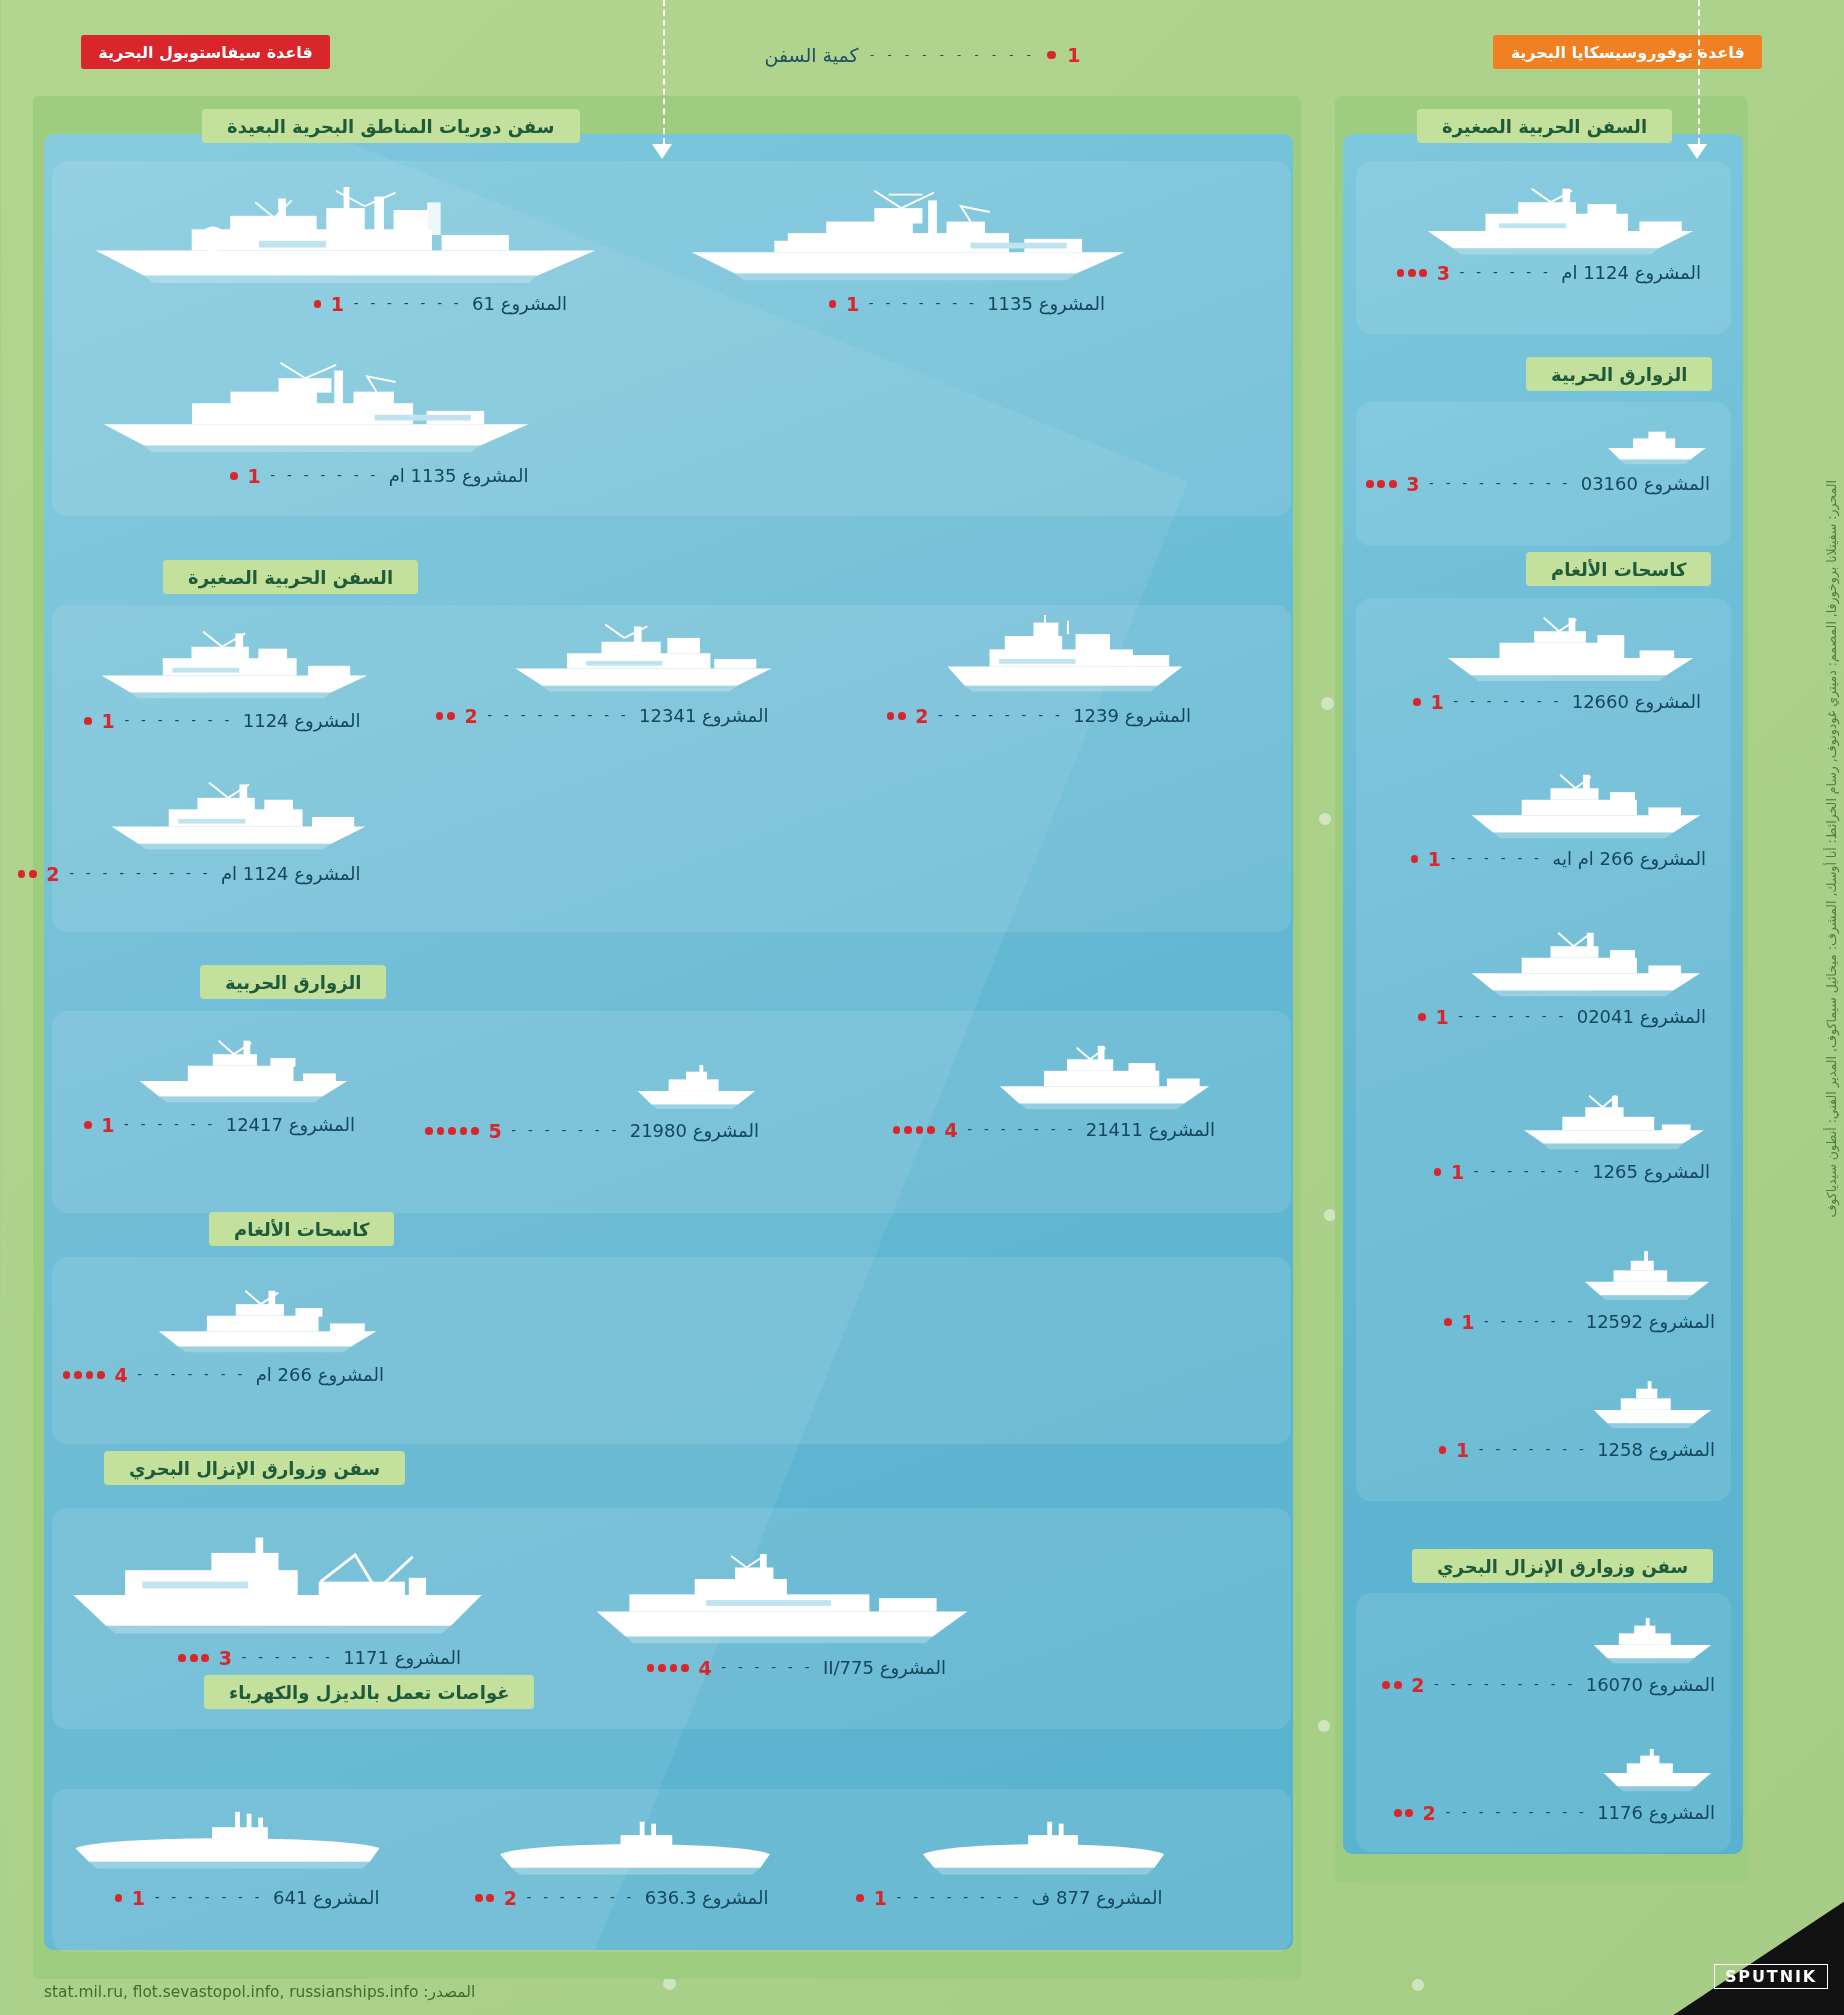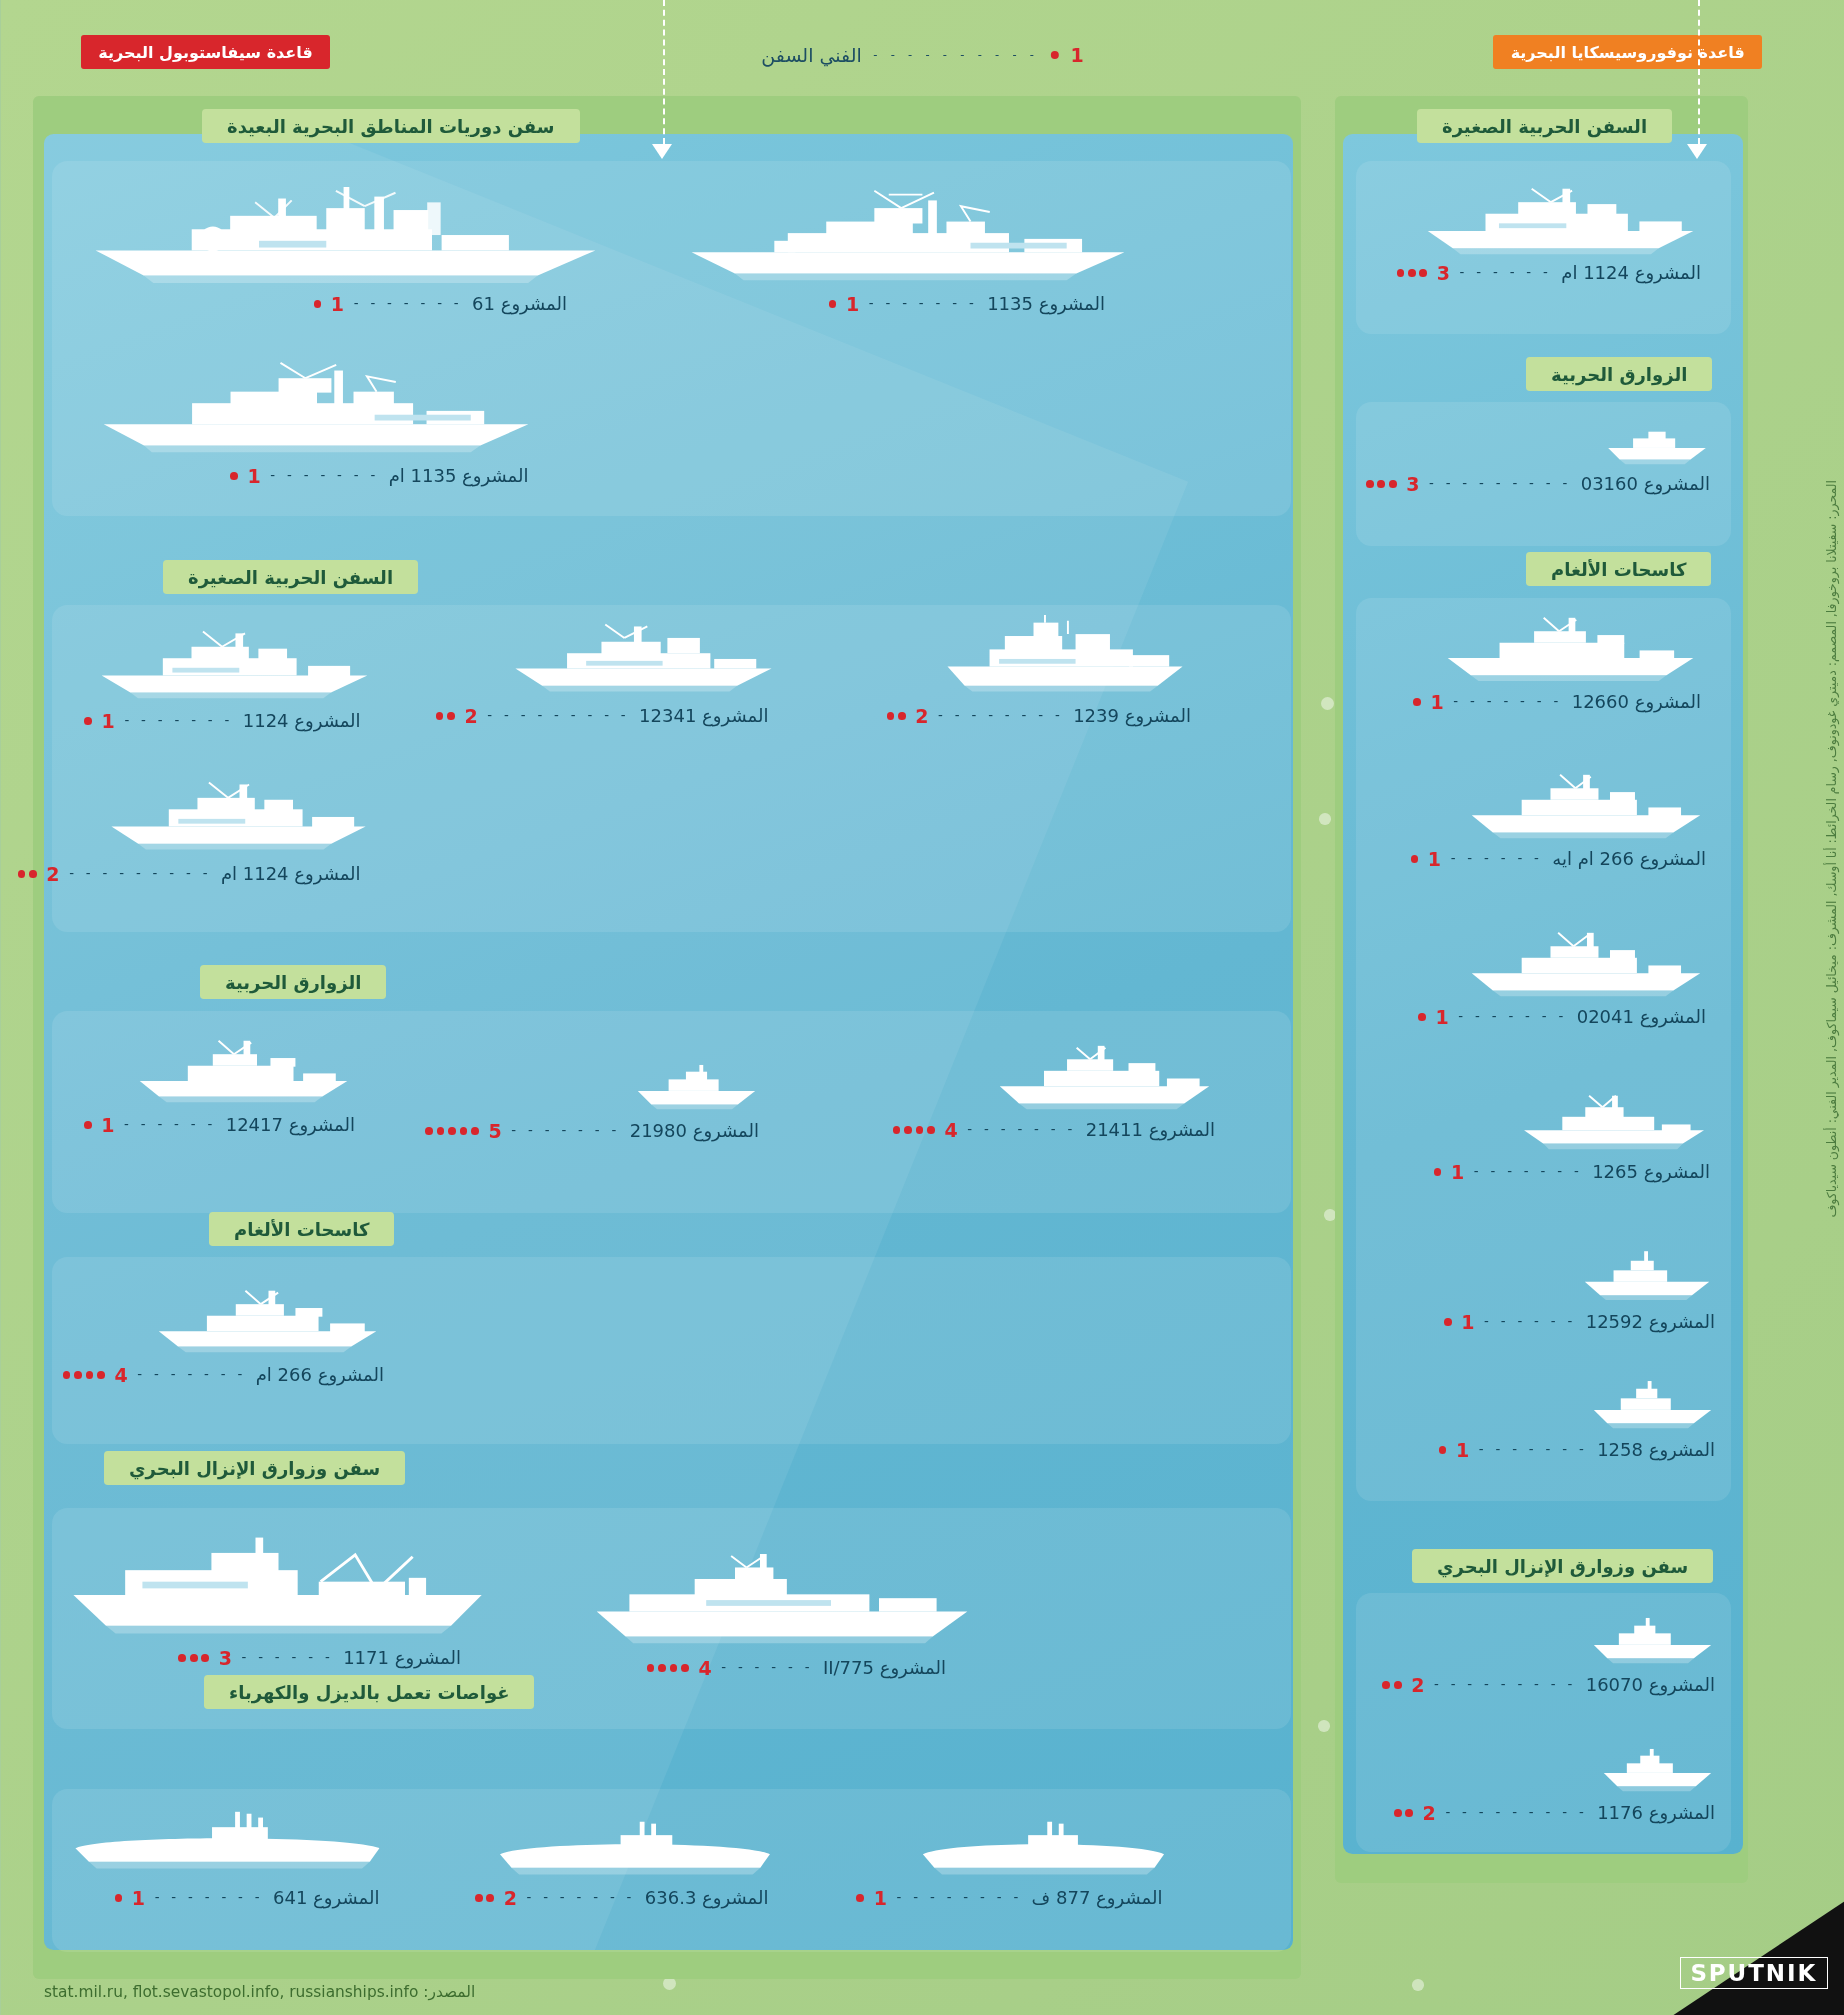--- a/index.html
+++ b/index.html
@@ -126,21 +126,21 @@
 <div class="water-diag"></div>
 <div class="water-right"></div>
 
 <div class="badge badge-red">قاعدة سيفاستوبول البحرية</div>
 <div class="badge badge-orange">قاعدة نوفوروسيسكايا البحرية</div>
 
 <div class="legend">
   <span class="num">1</span>
   <span class="dot-red"></span>
   <span class="dots">- - - - - - - - - -</span>
-  <span>الفني السفن</span>
+  <span>كمية السفن</span>
 </div>
 
 <div class="arrow-line" style="left:663px;top:0;height:144px;"></div>
 <div class="arrow-head" style="left:652px;top:144px;"></div>
 <div class="arrow-line" style="left:1698px;top:0;height:144px;"></div>
 <div class="arrow-head" style="left:1687px;top:144px;"></div>
 
 <div class="panel-box" style="left:52px;top:161px;width:1239px;height:355px;"></div>
 <div class="sec-title" style="left:202px;top:109px;text-align:right;">سفن دوريات المناطق البحرية البعيدة</div>
 
@@ -820,15 +820,15 @@
         <i></i>
       </span>
   </div>
 </div>
 
 <div class="credits">المحرر: سفيتلانا بروخورفا, المصمم: دميتري غودونوف, رسام الخرائط: أنا أوسك, المشرف: ميخائيل سيماكوف, المدير الفني: أنطون سيدياكوف</div>
 <div class="source">المصدر: stat.mil.ru, flot.sevastopol.info, russianships.info</div>
 
 <div class="sputnik-tri"></div>
 <div style="position:absolute;right:17.3px;bottom:27px;">
-  <span style="color:#fff;font-weight:bold;font-size:23px;letter-spacing:1.9px;border:1.9px solid #fff;padding:1.9px 9.6px;display:inline-block;">SPUTNIK</span>
+  <span style="color:#fff;font-weight:bold;font-size:16px;letter-spacing:1.9px;border:1.9px solid #fff;padding:1.9px 9.6px;display:inline-block;">SPUTNIK</span>
 </div>
 
 
 </body></html>

